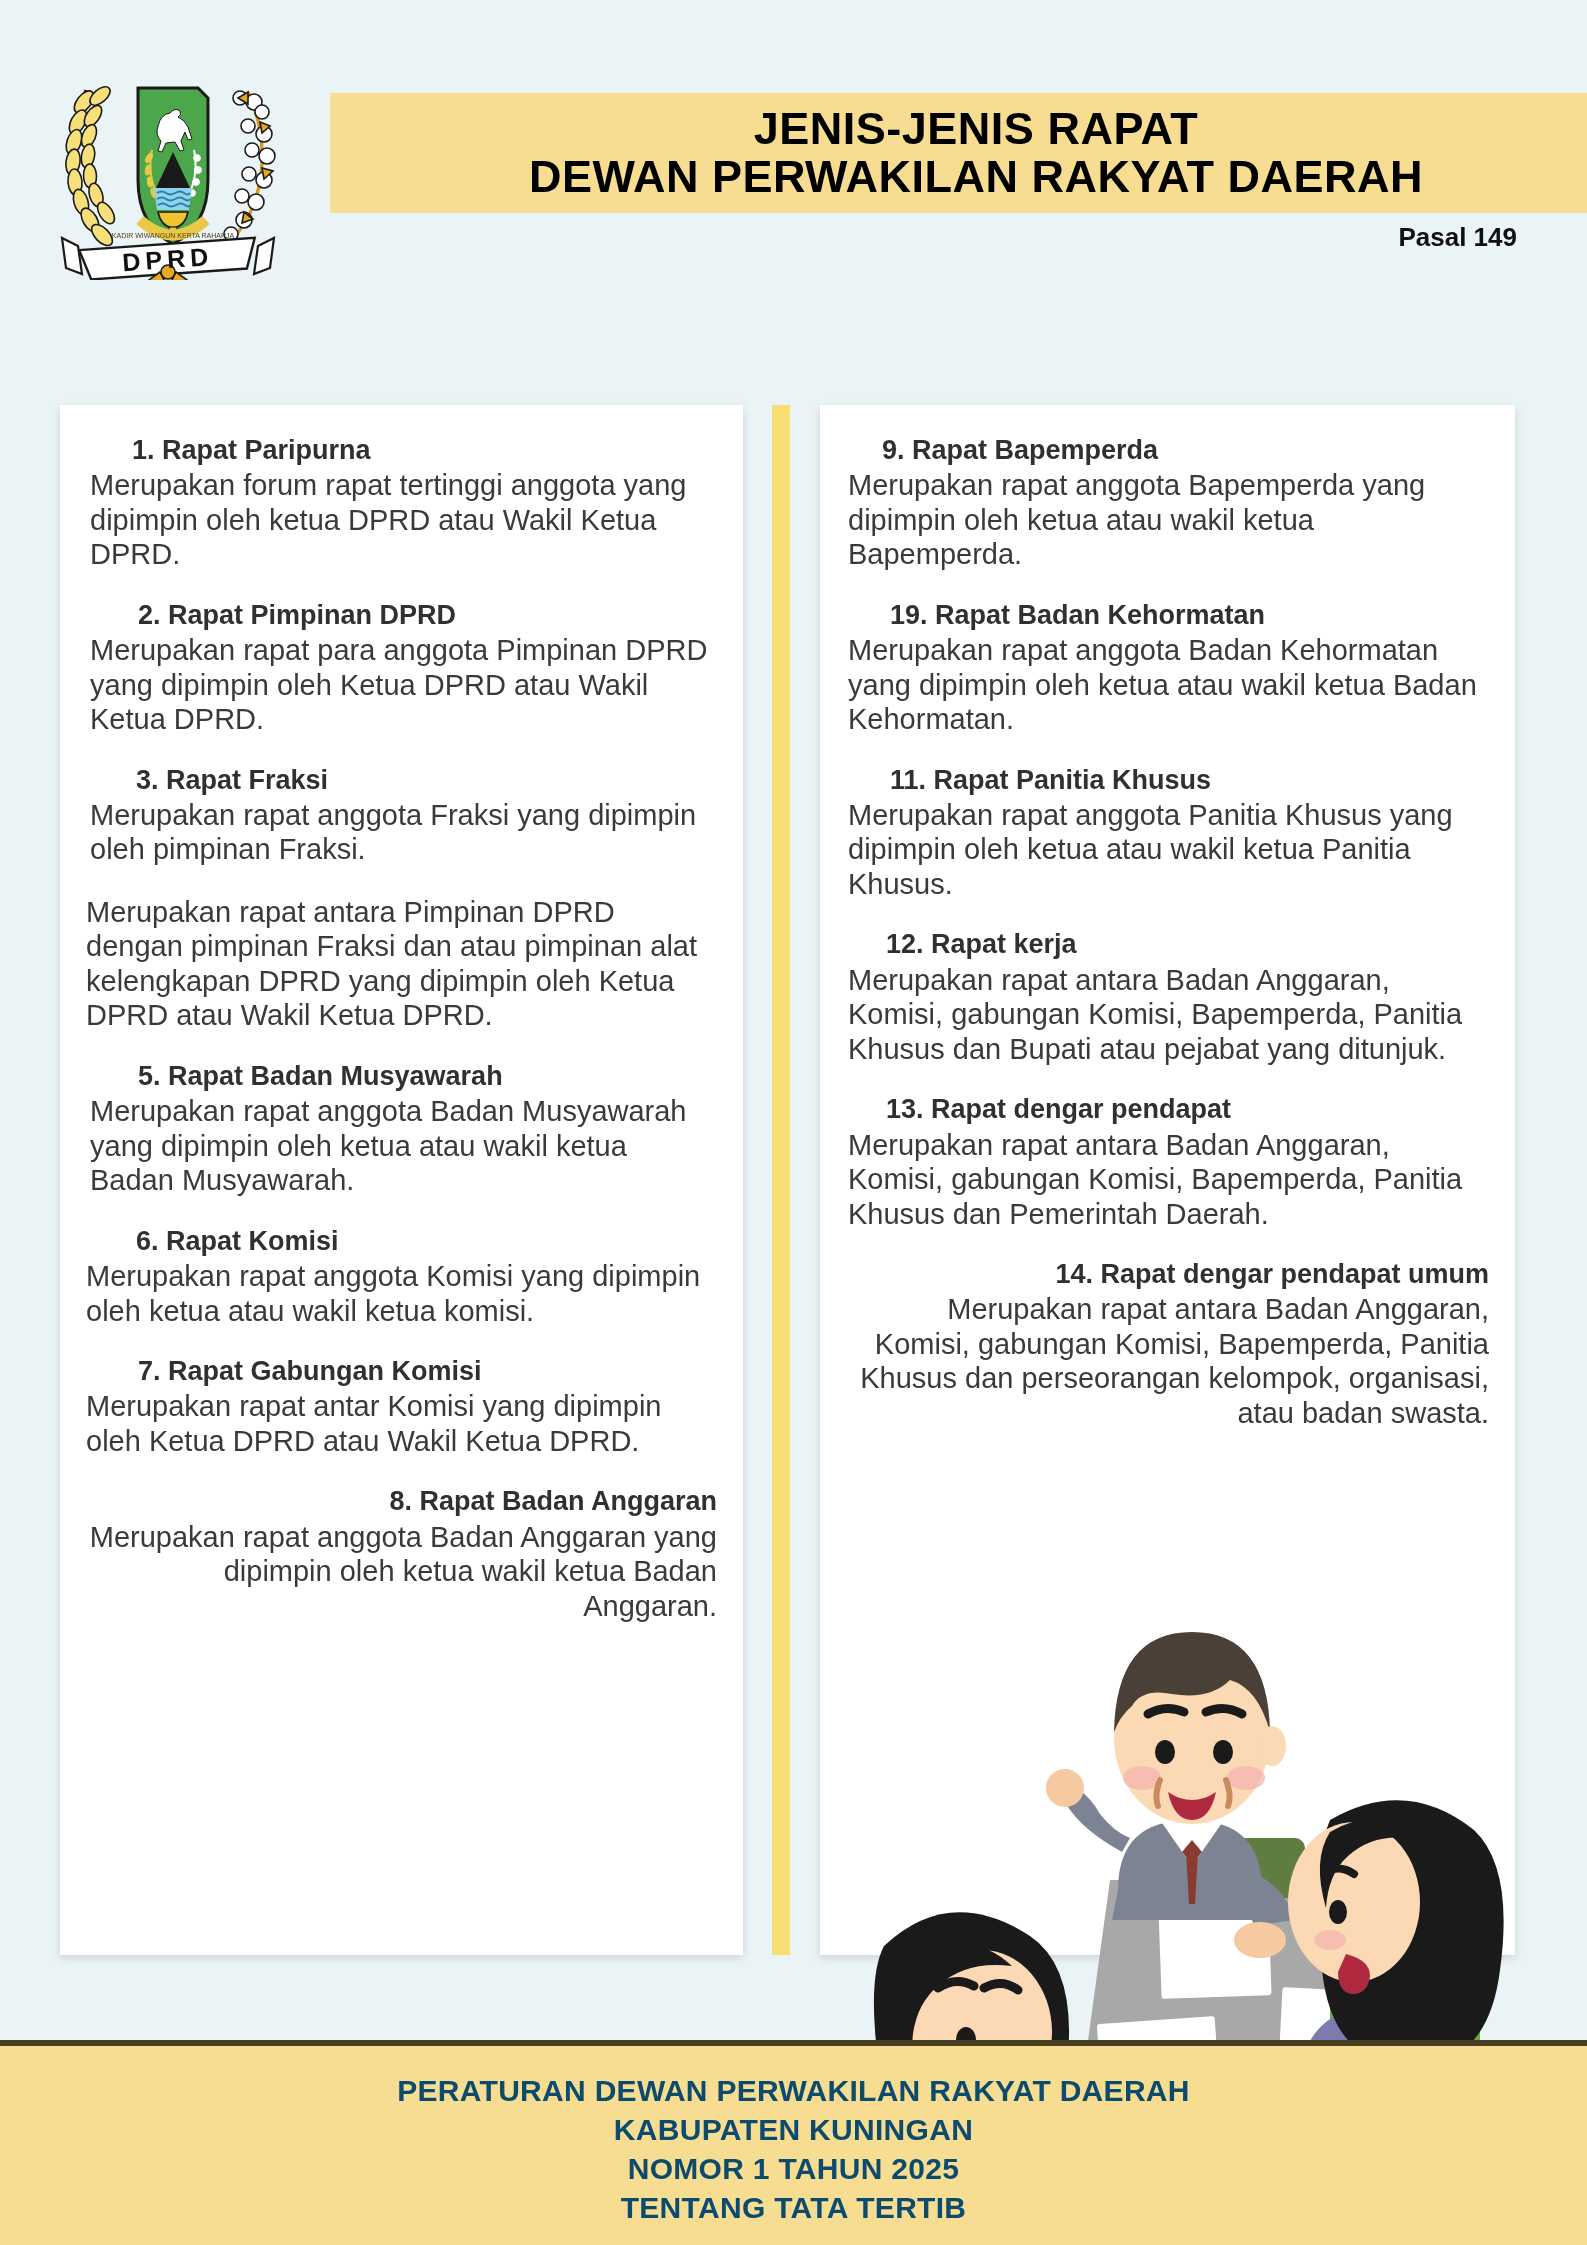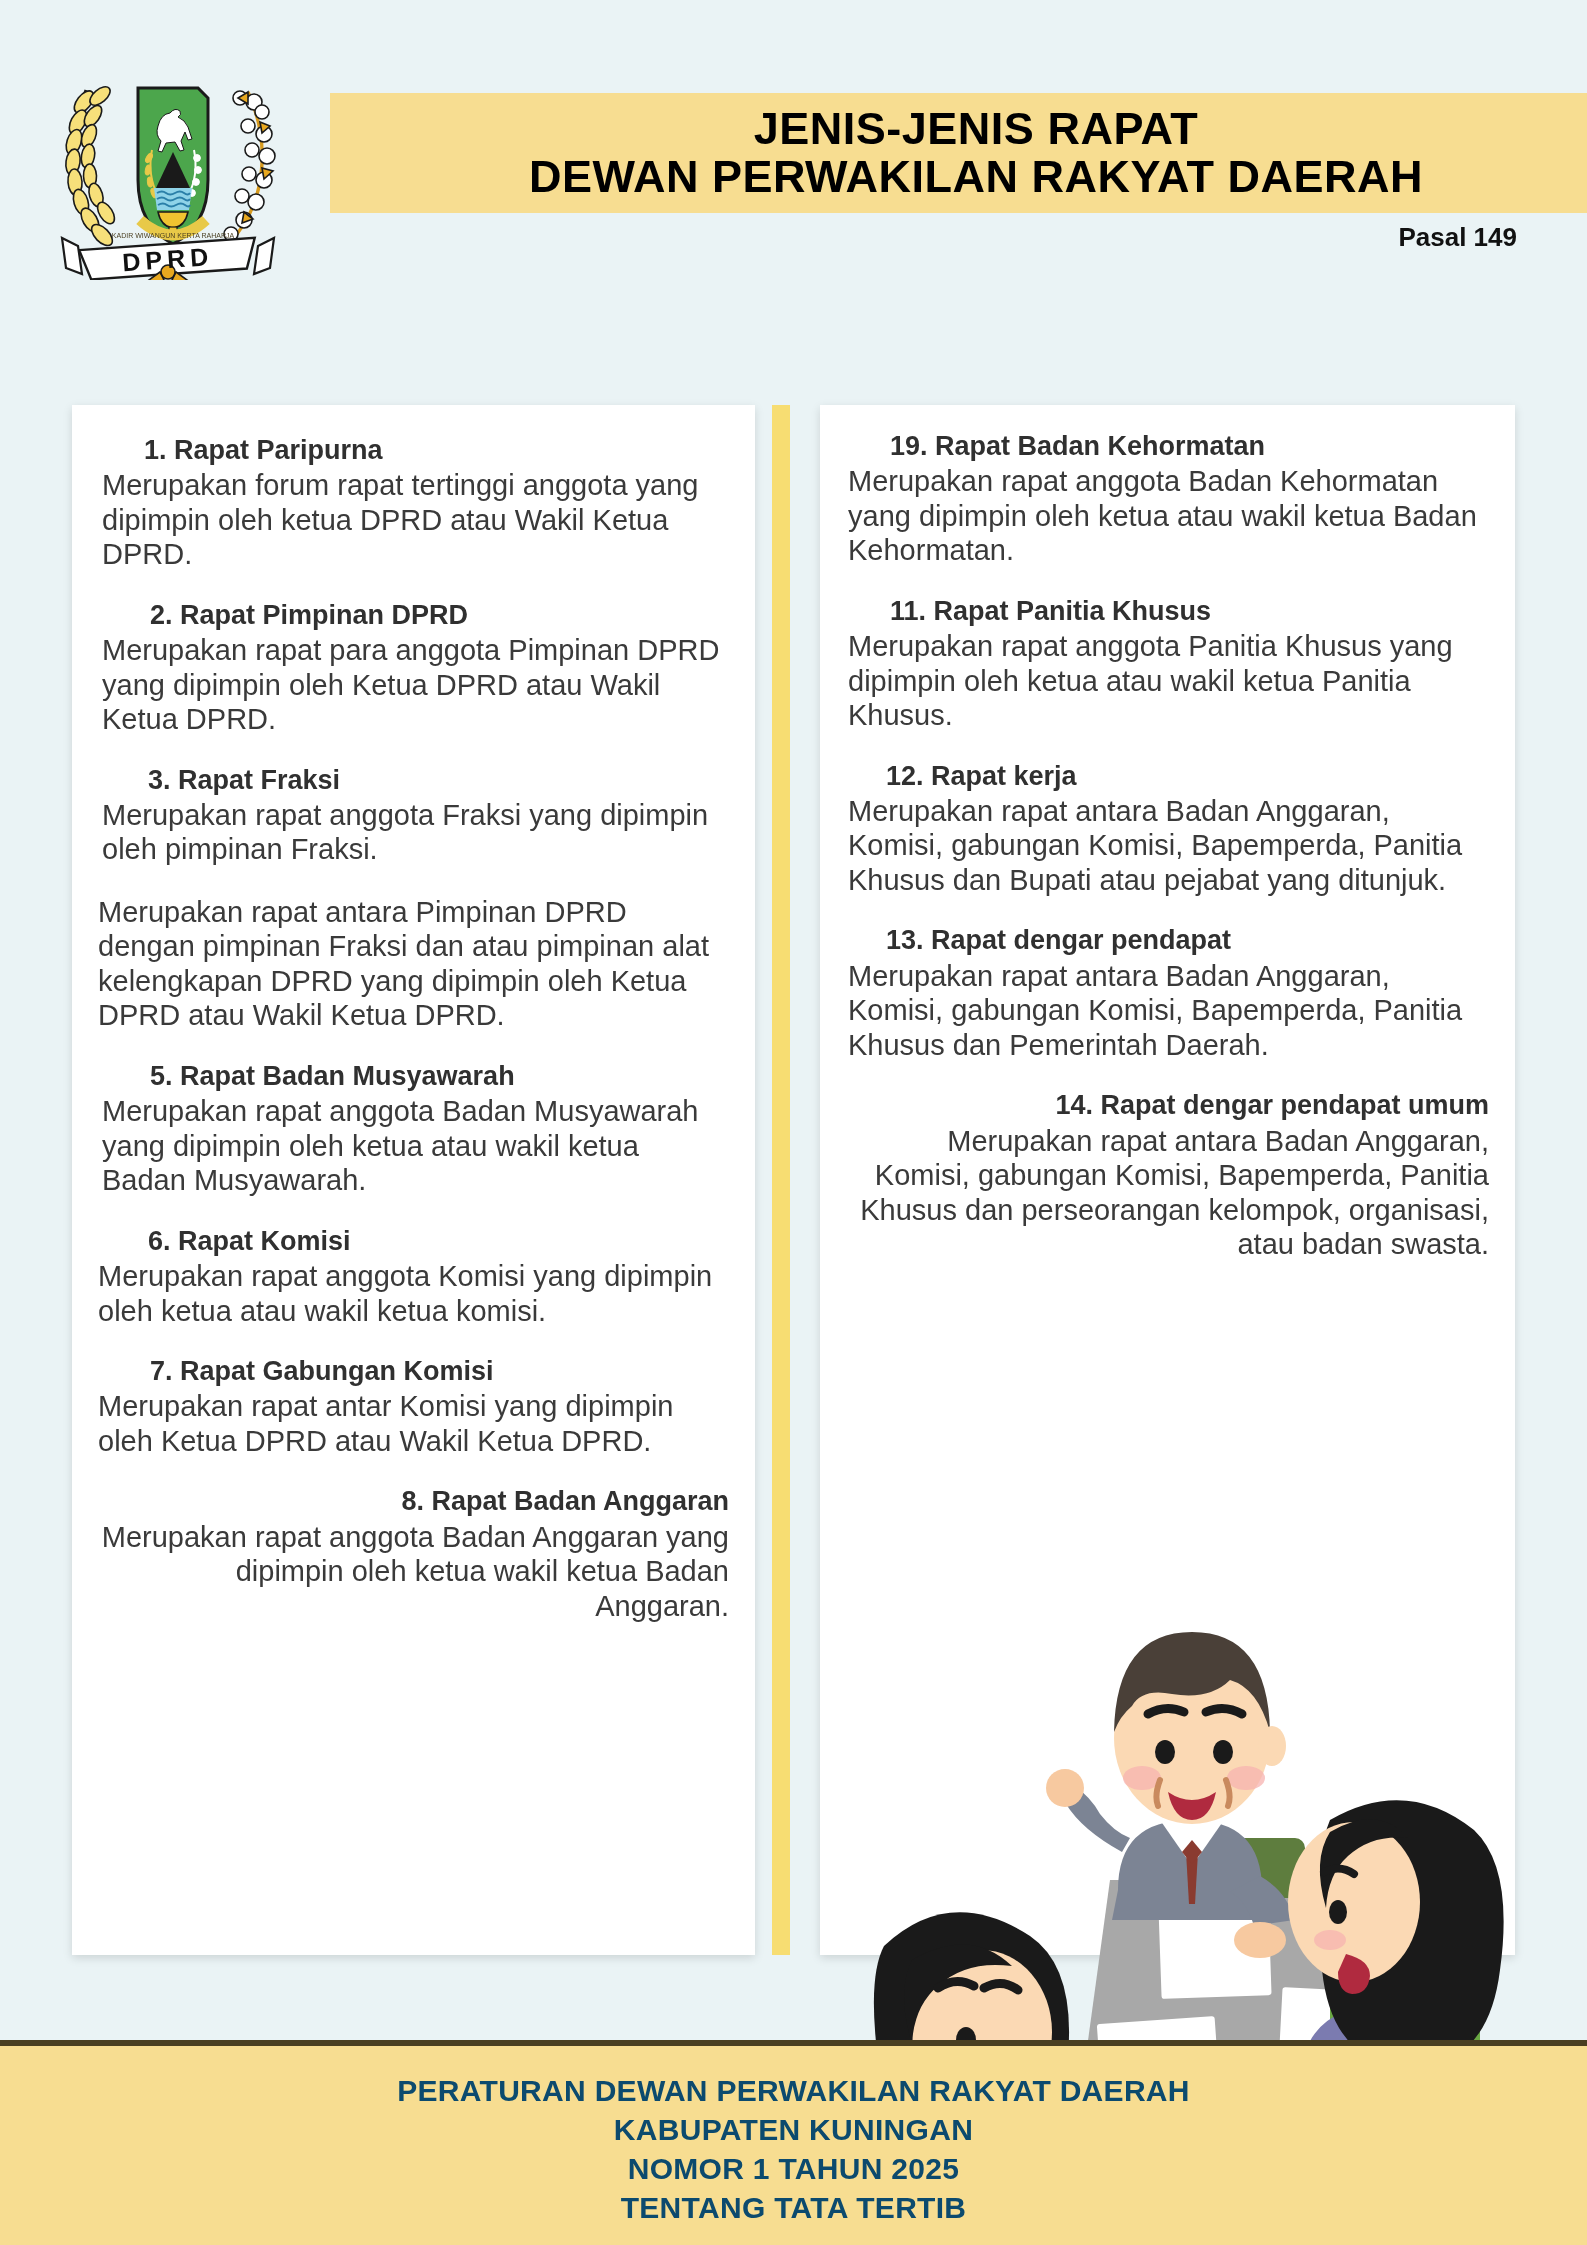--- a/index.html
+++ b/index.html
@@ -30,21 +30,21 @@
     text-align:right;font-size:26px;font-weight:bold;color:#111;
   }
 
   
   .cols{position:absolute;left:0;top:405px;width:1587px;height:1550px;}
   .card{
     position:absolute;top:0;background:#fff;
     box-shadow:0 3px 9px rgba(0,0,0,.13);
     padding:26px 26px 26px 26px;box-sizing:border-box;
   }
-  .card.left{left:72px;width:683px;height:1550px;}
+  .card.left{left:60px;width:683px;height:1550px;}
   .card.right{left:820px;width:695px;height:1550px;}
   .divider{
     position:absolute;left:772px;top:0;width:18px;height:1550px;
     background:#f7dd72;
   }
 
   .item{margin-bottom:22px;}
   .item:last-child{margin-bottom:0;text-align:right;}
   .item h3{
     margin:0 0 2px 0;font-size:27px;font-weight:bold;color:#303030;
@@ -248,20 +248,24 @@
       </div>
       <div class="item i8">
         <h3>8. Rapat Badan Anggaran</h3>
         <p>Merupakan rapat anggota Badan Anggaran yang dipimpin oleh ketua wakil ketua Badan Anggaran.</p>
       </div>
     </div>
 
     <div class="divider"></div>
 
     <div class="card right">
+      <div class="item i9">
+        <h3>9. Rapat Bapemperda</h3>
+        <p>Merupakan rapat anggota Bapemperda yang dipimpin oleh ketua atau wakil ketua Bapemperda.</p>
+      </div>
       <div class="item i10">
         <h3>19. Rapat Badan Kehormatan</h3>
         <p>Merupakan rapat anggota Badan Kehormatan yang dipimpin oleh ketua atau wakil ketua Badan Kehormatan.</p>
       </div>
       <div class="item i11">
         <h3>11. Rapat Panitia Khusus</h3>
         <p>Merupakan rapat anggota Panitia Khusus yang dipimpin oleh ketua atau wakil ketua Panitia Khusus.</p>
       </div>
       <div class="item i12">
         <h3>12. Rapat kerja</h3>

